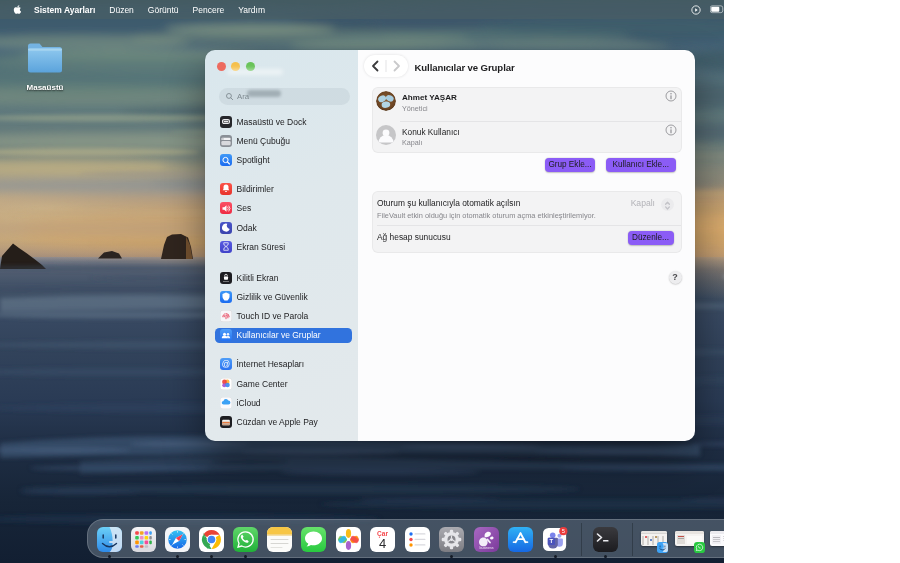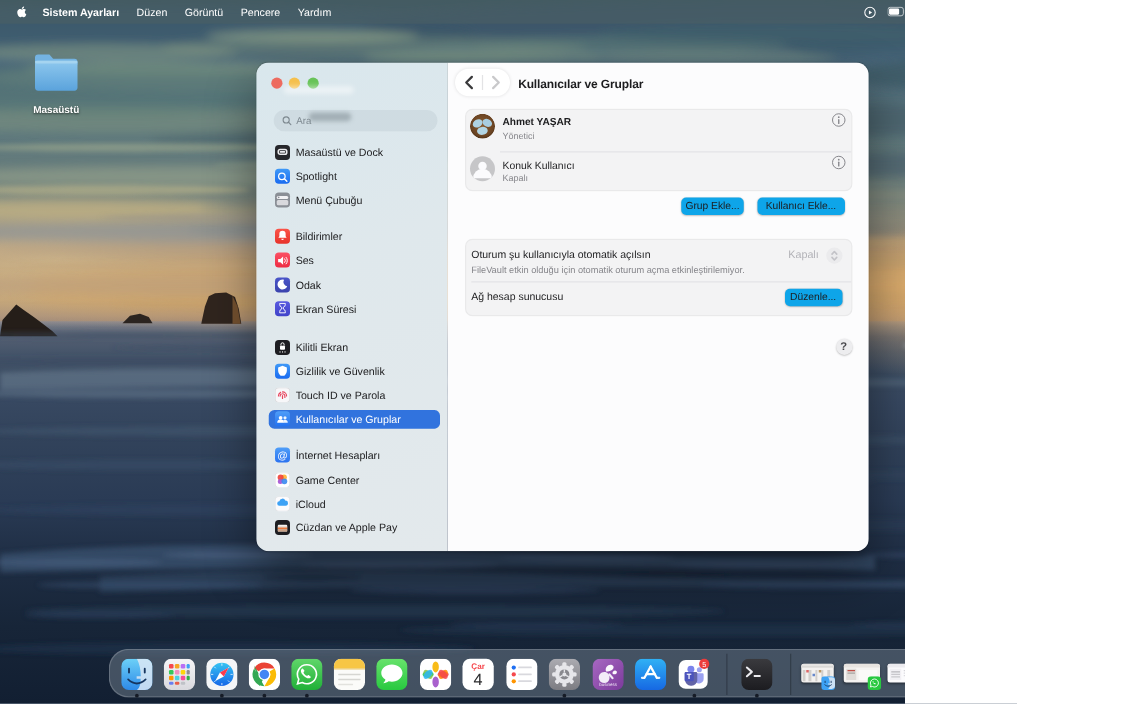--- a/index.html
+++ b/index.html
@@ -24,21 +24,21 @@
 .tl { position:absolute; top:11.6px; width:9px; height:9px; border-radius:50%; }
 #side-items { position:absolute; left:10px; top:64px; width:136.5px; }
 .srow { display:flex; align-items:center; height:15.7px; margin-bottom:3.6px; padding-left:4.5px; border-radius:4.5px; color:#1c1c1e; font-size:8.5px; white-space:nowrap; }
 .srow .ic { width:12px; height:12px; border-radius:3px; margin-right:5px; flex:none; position:relative; display:flex; align-items:center; justify-content:center; }
 .srow.sel { background:#3173de; color:#fff; }
 #search { position:absolute; left:14px; top:38px; width:131px; height:17px; background:rgba(177,192,199,0.28); border-radius:8.5px; display:flex; align-items:center; color:#7e8990; font-size:7.8px;text-align:center; }
 
 #navpill { position:absolute; left:6px; top:5px; width:44px; height:22px; background:#fff; border-radius:11px; box-shadow:0 0 3px rgba(0,0,0,0.12); }
 #mtitle { position:absolute; left:56.5px; top:12px; font-size:9.6px; font-weight:bold; color:#1d1d1f; letter-spacing:-0.1px; }
 .card { position:absolute; left:13.5px; width:310px; background:#f3f3f4; border-radius:6px; border:0.5px solid rgba(0,0,0,0.04); }
-.btn { background:#0ea5e9; border-radius:4px; font-size:8.2px; white-space:nowrap; color:#1d1d1f; text-align:center; box-shadow:0 0.5px 1.5px rgba(0,0,0,0.22), 0 0 0 0.5px rgba(0,0,0,0.04); display:inline-block; }
+.btn { background:#8b5cf6; border-radius:4px; font-size:8.2px; white-space:nowrap; color:#1d1d1f; text-align:center; box-shadow:0 0.5px 1.5px rgba(0,0,0,0.22), 0 0 0 0.5px rgba(0,0,0,0.04); display:inline-block; }
 
 #cal { position:absolute; left:790px; top:319px; width:97px; height:99px; border-radius:19px; background:radial-gradient(140% 120% at 18% 8%, rgba(128,128,128,0.35), rgba(0,0,0,0) 55%), linear-gradient(135deg, rgba(104,112,122,0.92), rgba(72,81,93,0.9) 55%, rgba(56,64,78,0.92)); box-shadow:0 8px 20px rgba(0,0,0,0.35), inset 0 0 0 0.5px rgba(255,255,255,0.25); z-index:15; color:#eef0f2; }
 #cal .month { position:absolute; left:11px; top:9.5px; font-size:6.4px; font-weight:bold; letter-spacing:0.3px; color:#f2f3f5; }
 #cal table { position:absolute; left:7px; top:19px; border-collapse:collapse; }
 #cal td { width:12.2px; height:12.15px; text-align:center; font-size:7px; font-weight:bold; color:#e8eaed; position:relative; }
 #cal td.h { color:#c8cdd3; font-size:6.2px; }
 #cal td.dim { color:rgba(200,205,212,0.45); }
 #cal td.sun { color:rgba(225,228,232,0.8); }
 #cal .today { position:absolute; left:50%; top:50%; transform:translate(-50%,-50%); width:11px; height:11px; background:#f5f6f7; border-radius:50%; color:#3a4250; line-height:11px; }
 
@@ -286,33 +286,33 @@
         Ara
         <div style="position:absolute;left:28px;top:1.5px;width:34px;height:7px;border-radius:3.5px;background:rgba(125,138,146,0.55);filter:blur(1.5px);"></div>
       </div>
       <div id="side-items">
         <div class="srow"><span class="ic" style="background:#26272b;">
               <svg width="13" height="13" viewBox="0 0 13 13">
                 <rect x="2.8" y="4.4" width="7.4" height="4.2" rx="1.6" fill="none" stroke="#ececee" stroke-width="1.3"></rect>
                 <rect x="4" y="5.8" width="5" height="1.4" rx="0.7" fill="#ececee"></rect>
               </svg>
             </span>Masaüstü ve Dock</div>
-        <div class="srow"><span class="ic" style="background:linear-gradient(180deg,#3f99f7,#1a6bf0);">
-              <svg width="13" height="13" viewBox="0 0 24 24">
-                <circle cx="11" cy="11" r="5.2" fill="none" stroke="#fff" stroke-width="2"></circle>
-                <line x1="15" y1="15" x2="19" y2="19" stroke="#fff" stroke-width="2.2" stroke-linecap="round"></line>
-              </svg>
-            </span>Spotlight</div>
         <div class="srow"><span class="ic" style="background:#8a8f96;">
               <svg width="13" height="13" viewBox="0 0 13 13">
                 <rect x="1.5" y="2.4" width="10" height="2.6" rx="1.3" fill="#f2f2f4"></rect>
                 <circle cx="3.2" cy="3.7" r="0.7" fill="#8a8f96"></circle>
                 <rect x="1.5" y="6" width="10" height="4.6" rx="1.3" fill="#f2f2f4" opacity="0.75"></rect>
               </svg>
             </span>Menü Çubuğu</div>
+        <div class="srow"><span class="ic" style="background:linear-gradient(180deg,#3f99f7,#1a6bf0);">
+              <svg width="13" height="13" viewBox="0 0 24 24">
+                <circle cx="11" cy="11" r="5.2" fill="none" stroke="#fff" stroke-width="2"></circle>
+                <line x1="15" y1="15" x2="19" y2="19" stroke="#fff" stroke-width="2.2" stroke-linecap="round"></line>
+              </svg>
+            </span>Spotlight</div>
         <div style="height:9.3px;"></div>
         <div class="srow"><span class="ic" style="background:linear-gradient(180deg,#fb5348,#e7332b);">
               <svg width="13" height="13" viewBox="0 0 24 24">
                 <path d="M12 4 a5 5 0 0 1 5 5 v4 l1.6 2.4 h-13.2 L7 13 v-4 a5 5 0 0 1 5-5z" fill="#fff"></path>
                 <path d="M10 17 a2 2 0 0 0 4 0z" fill="#fff"></path>
               </svg>
             </span>Bildirimler</div>
         <div class="srow"><span class="ic" style="background:linear-gradient(180deg,#fb5064,#ee2b43);">
               <svg width="13" height="13" viewBox="0 0 24 24">
                 <path d="M5 9.5 h3.5 L13 5.5 v13 L8.5 14.5 H5 z" fill="#fff"></path>

